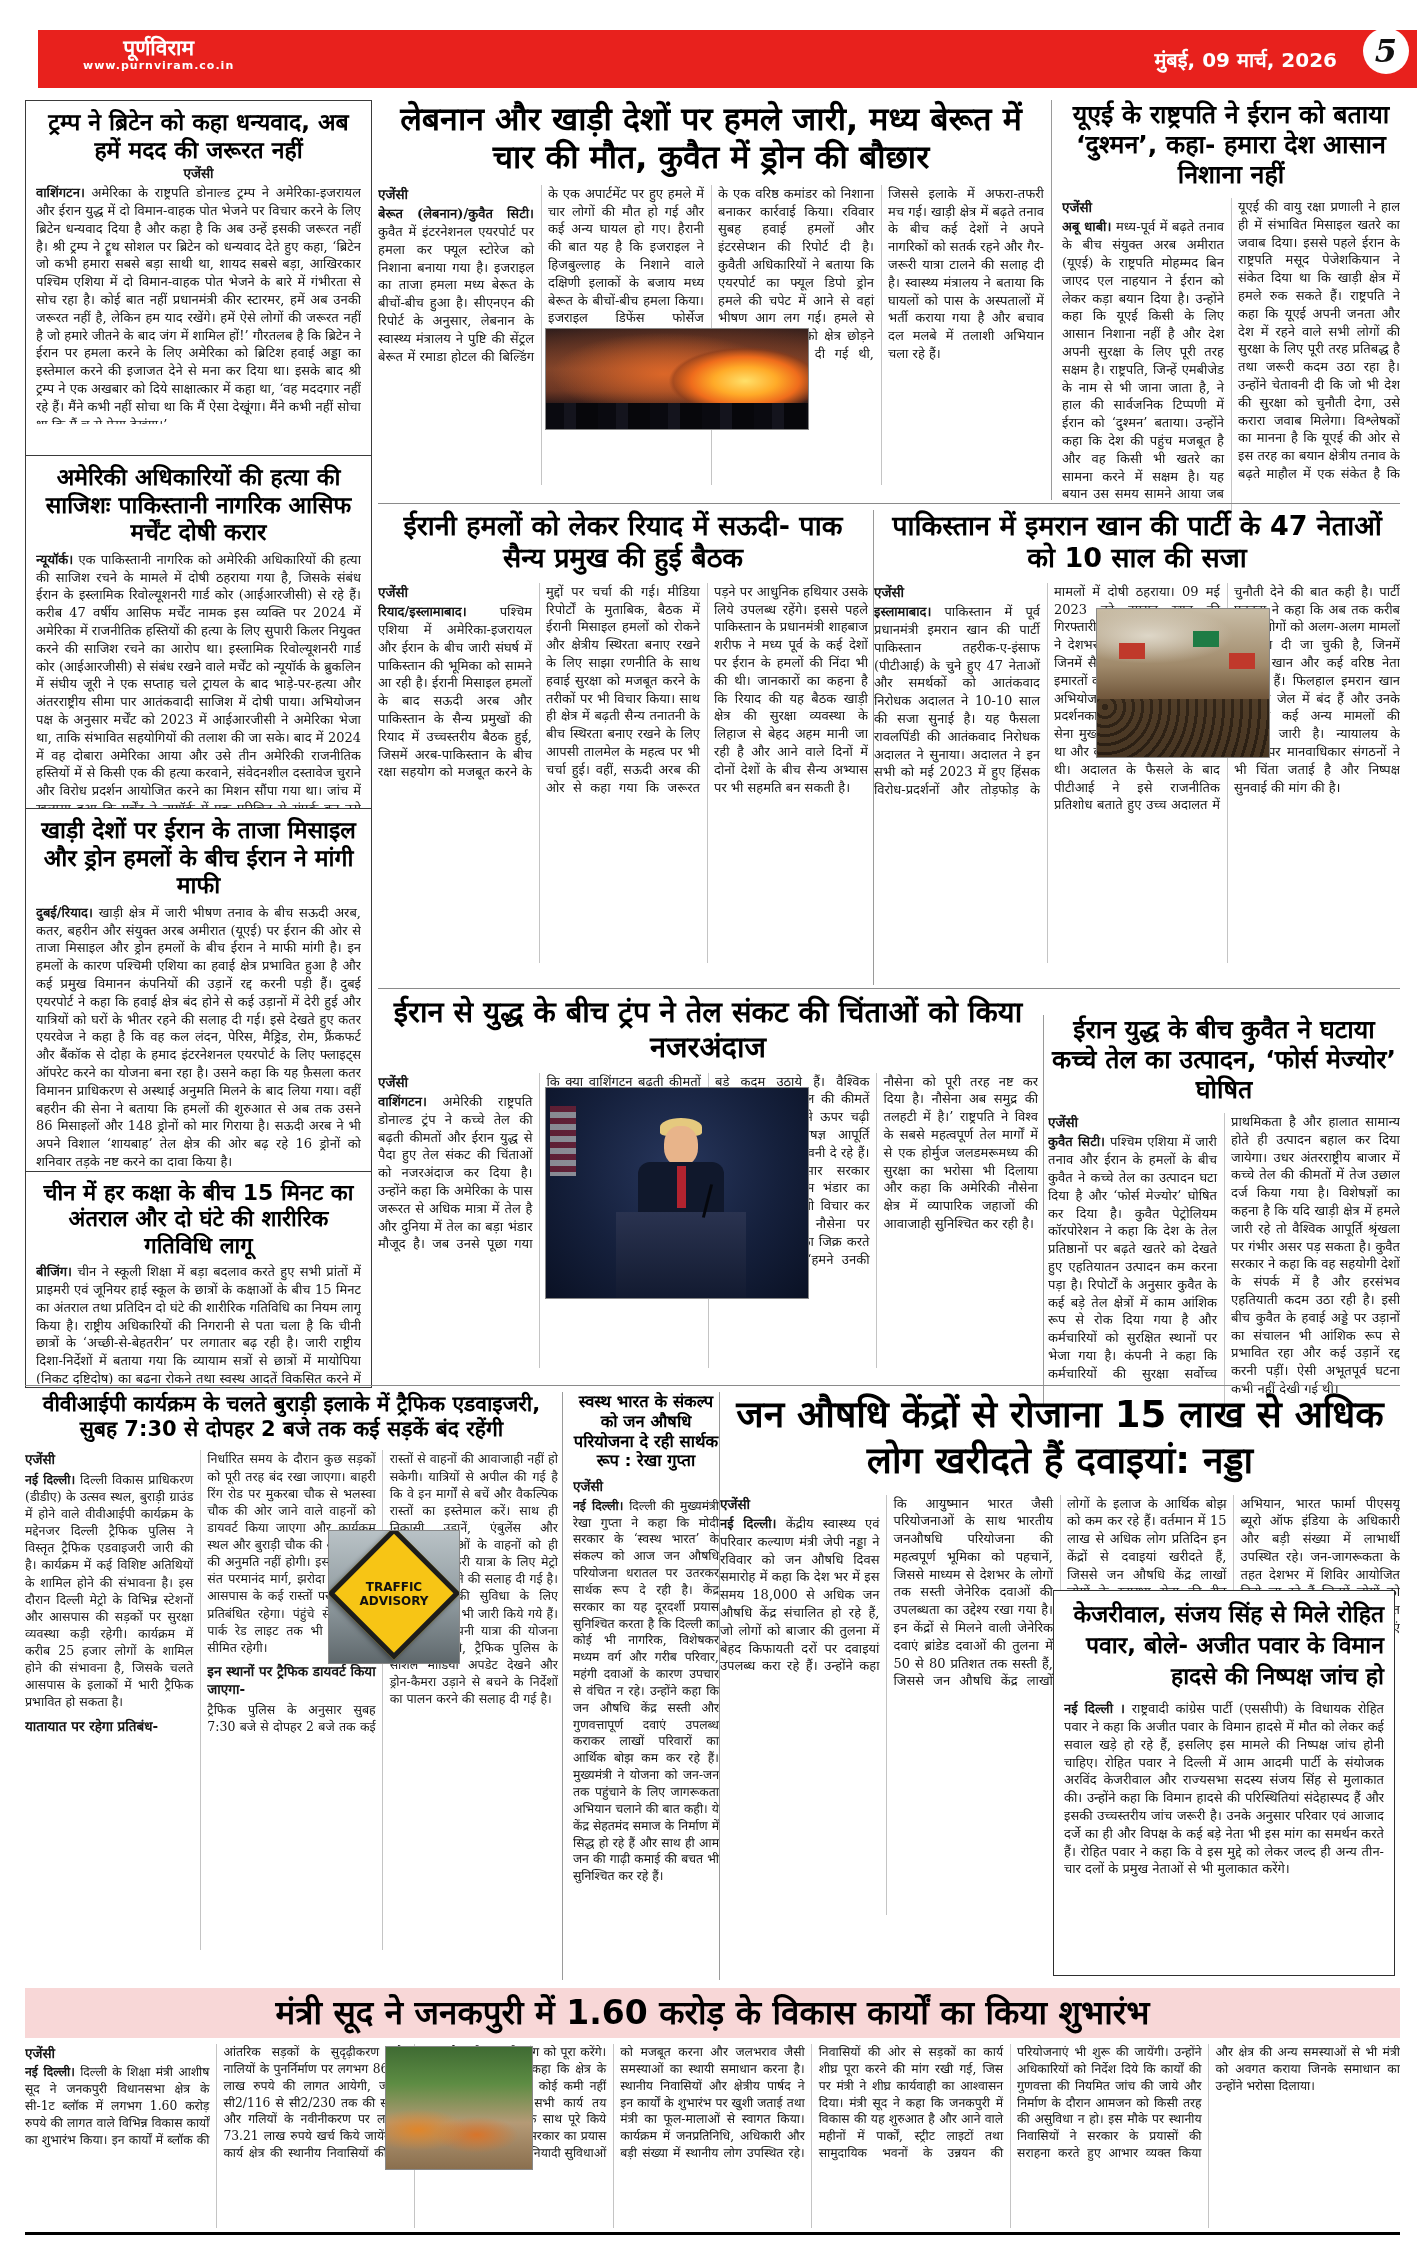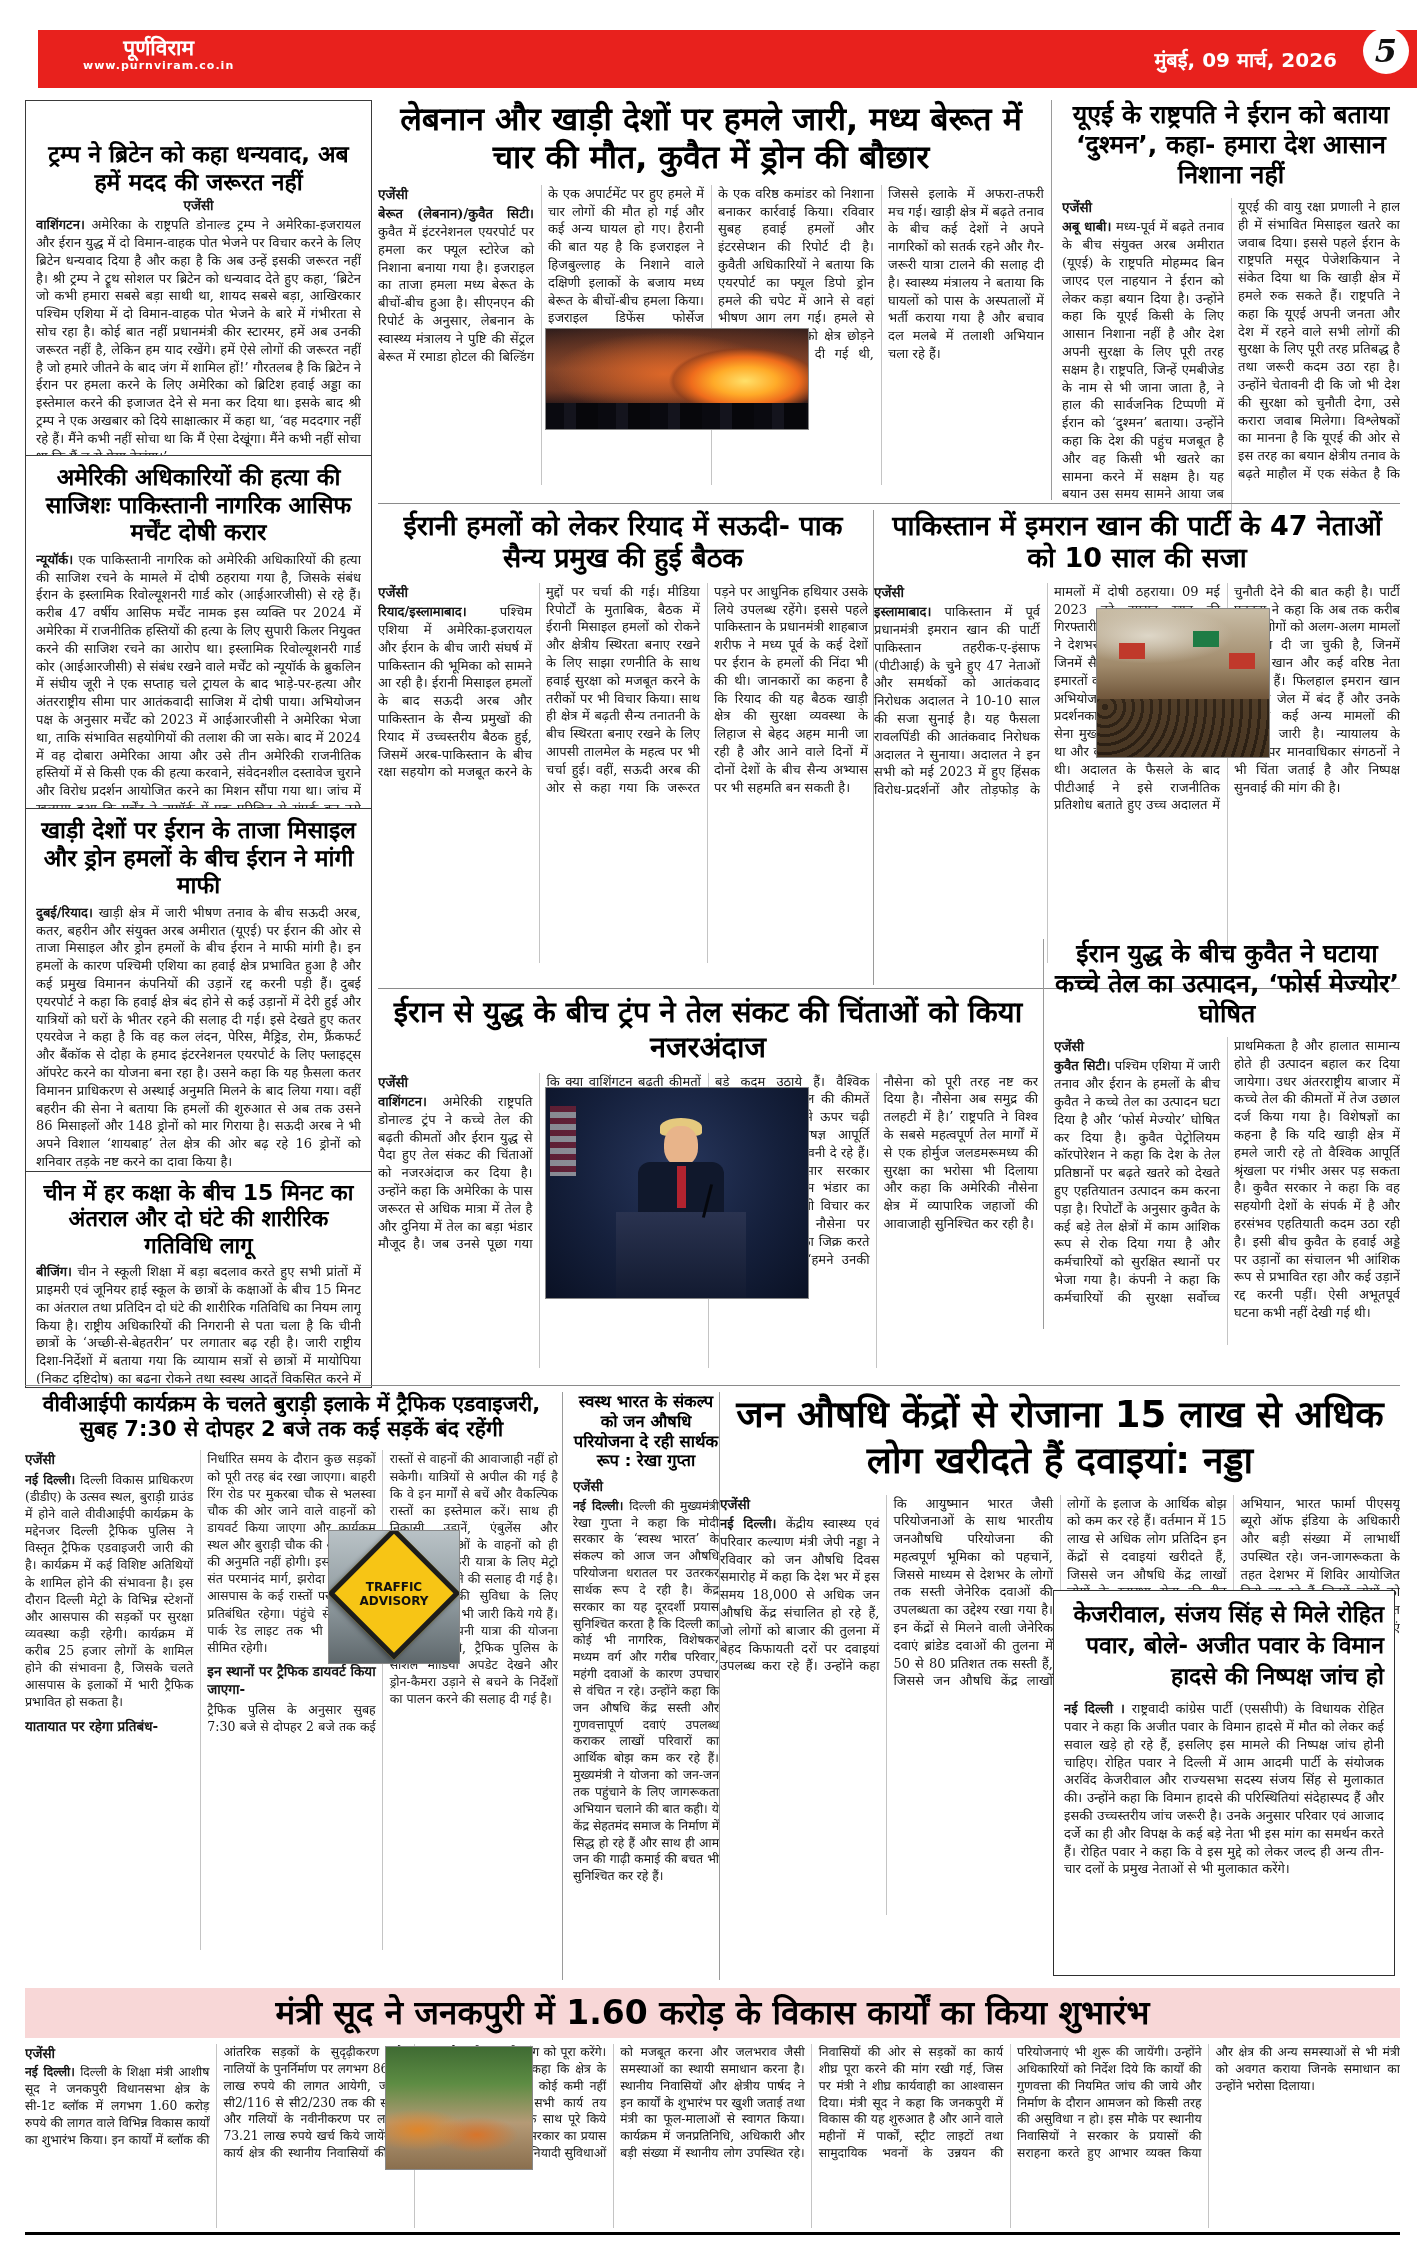--- a/index.html
+++ b/index.html
@@ -83,21 +83,21 @@
       <div class="mast-name">पूर्णविराम</div>
       <div class="mast-site">www.purnviram.co.in</div>
     </div>
     <div class="abs mast-date" style="right:80px;top:16px;">मुंबई, 09 मार्च, 2026</div>
   </div>
   <div class="abs pgnum" style="right:8px;top:28px;">5</div>
 
   <div class="abs leftbox" style="left:25px;top:100px;width:347px;height:1288px;box-sizing:border-box;">
 
     <div class="art" style="height:338px;">
-      <h2 class="hl" style="font-size:23px;margin-top:32px;">ट्रम्प ने ब्रिटेन को कहा धन्यवाद, अब हमें मदद की जरूरत नहीं</h2>
+      <h2 class="hl" style="font-size:23px;">ट्रम्प ने ब्रिटेन को कहा धन्यवाद, अब हमें मदद की जरूरत नहीं</h2>
       <div class="agency ctr">एजेंसी</div>
       <div class="body" style="height:240px;">
         <span class="dl">वाशिंगटन।</span>
         <span>अमेरिका के राष्ट्रपति डोनाल्ड ट्रम्प ने अमेरिका-इजरायल और ईरान युद्ध में दो विमान-वाहक पोत भेजने पर विचार करने के लिए ब्रिटेन धन्यवाद दिया है और कहा है कि अब उन्हें इसकी जरूरत नहीं है। श्री ट्रम्प ने ट्रूथ सोशल पर ब्रिटेन को धन्यवाद देते हुए कहा, ‘ब्रिटेन जो कभी हमारा सबसे बड़ा साथी था, शायद सबसे बड़ा, आखिरकार पश्चिम एशिया में दो विमान-वाहक पोत भेजने के बारे में गंभीरता से सोच रहा है। कोई बात नहीं प्रधानमंत्री कीर स्टारमर, हमें अब उनकी जरूरत नहीं है, लेकिन हम याद रखेंगे। हमें ऐसे लोगों की जरूरत नहीं है जो हमारे जीतने के बाद जंग में शामिल हों!’ गौरतलब है कि ब्रिटेन ने ईरान पर हमला करने के लिए अमेरिका को ब्रिटिश हवाई अड्डा का इस्तेमाल करने की इजाजत देने से मना कर दिया था। इसके बाद श्री ट्रम्प ने एक अखबार को दिये साक्षात्कार में कहा था, ‘वह मददगार नहीं रहे हैं। मैंने कभी नहीं सोचा था कि मैं ऐसा देखूंगा। मैंने कभी नहीं सोचा था कि मैं च से ऐसा देखूंगा।’</span>
       </div>
     </div>
 
     <div class="art" style="height:336px;">
       <h2 class="hl" style="font-size:23px;">अमेरिकी अधिकारियों की हत्या की साजिशः पाकिस्तानी नागरिक आसिफ मर्चेंट दोषी करार</h2>
       <div class="body" style="height:266px;margin-top:4px;">
@@ -183,21 +183,21 @@
       <div class="flag"></div>
       <div class="hair"></div>
       <div class="head"></div>
       <div class="suit"></div>
       <div class="tie"></div>
       <div class="podium"></div>
       <div class="mic"></div>
     </div>
   </div>
 
-  <div class="abs vsep" style="left:1043px;top:939px;width:357px;height:390px;padding-left:10px;box-sizing:border-box;">
+  <div class="abs vsep" style="left:1043px;top:1015px;width:357px;height:390px;padding-left:4px;box-sizing:border-box;">
     <h2 class="hl" style="font-size:25px;">ईरान युद्ध के बीच कुवैत ने घटाया कच्चे तेल का उत्पादन, ‘फोर्स मेज्योर’ घोषित</h2>
     <div class="body c2" style="height:308px;margin-top:8px;">
       <div class="agency">एजेंसी</div>
       <span class="dl">कुवैत सिटी।</span>
       <span>पश्चिम एशिया में जारी तनाव और ईरान के हमलों के बीच कुवैत ने कच्चे तेल का उत्पादन घटा दिया है और ‘फोर्स मेज्योर’ घोषित कर दिया है। कुवैत पेट्रोलियम कॉरपोरेशन ने कहा कि देश के तेल प्रतिष्ठानों पर बढ़ते खतरे को देखते हुए एहतियातन उत्पादन कम करना पड़ा है। रिपोर्टों के अनुसार कुवैत के कई बड़े तेल क्षेत्रों में काम आंशिक रूप से रोक दिया गया है और कर्मचारियों को सुरक्षित स्थानों पर भेजा गया है। कंपनी ने कहा कि कर्मचारियों की सुरक्षा सर्वोच्च प्राथमिकता है और हालात सामान्य होते ही उत्पादन बहाल कर दिया जायेगा। उधर अंतरराष्ट्रीय बाजार में कच्चे तेल की कीमतों में तेज उछाल दर्ज किया गया है। विशेषज्ञों का कहना है कि यदि खाड़ी क्षेत्र में हमले जारी रहे तो वैश्विक आपूर्ति श्रृंखला पर गंभीर असर पड़ सकता है। कुवैत सरकार ने कहा कि वह सहयोगी देशों के संपर्क में है और हरसंभव एहतियाती कदम उठा रही है। इसी बीच कुवैत के हवाई अड्डे पर उड़ानों का संचालन भी आंशिक रूप से प्रभावित रहा और कई उड़ानें रद्द करनी पड़ीं। ऐसी अभूतपूर्व घटना कभी नहीं देखी गई थी।</span>
     </div>
   </div>
 
   <div class="abs hline" style="left:25px;top:1385px;width:1375px;"></div>
 

